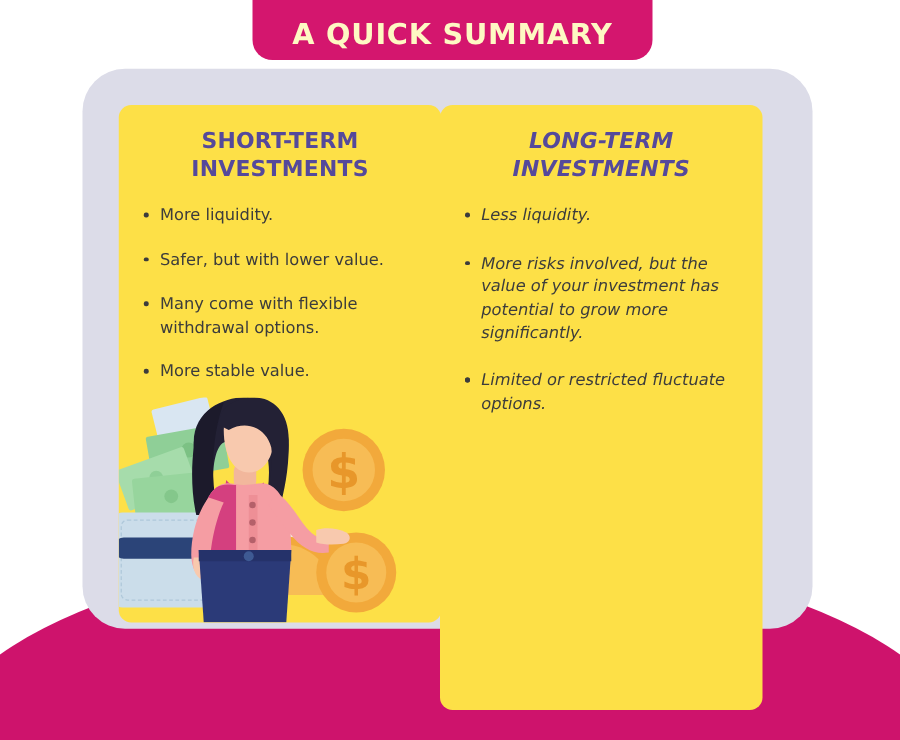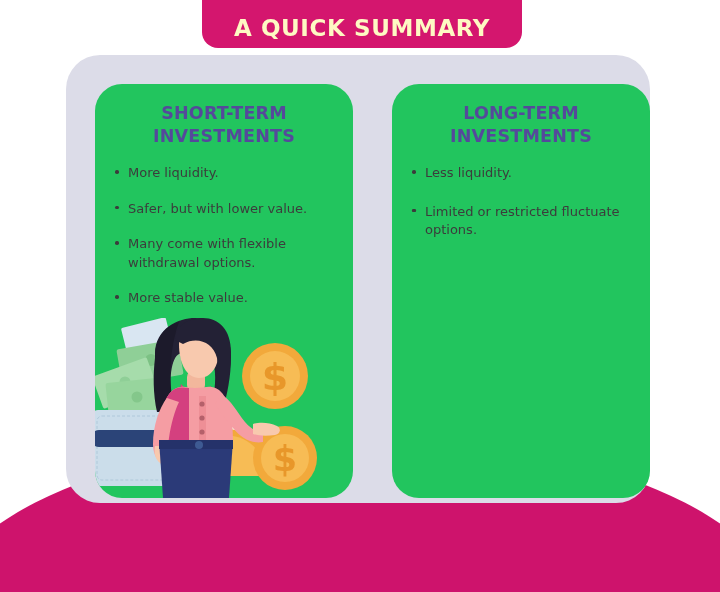--- a/index.html
+++ b/index.html
@@ -67,34 +67,35 @@
     height: 448px;
     background: #DCDCE8;
     border-radius: 34px;
     z-index: 3;
   }
 
   
   .card {
     position: absolute;
     top: 84px;
-    background: #22c55e;
-    border-radius: 27px;
+    background: #fde047;
+    border-radius: 10px;
     z-index: 4;
     overflow: hidden;
   }
   .card-left {
     left: 95px;
     width: 258px;
     height: 414px;
   }
   .card-right {
-    left: 392px;
+    left: 352px;
     width: 258px;
-    height: 414px;
+    height: 484px;
+    font-style: italic;
   }
 
   .card-inner {
     position: relative;
     padding: 18px 20px 0 20px;
     z-index: 5;
   }
 
   .col-title {
     color: #55499B;
@@ -247,20 +248,21 @@
   </div>
 
   <div class="card card-right">
     <div class="card-inner">
       <h2 class="col-title">
         <span class="t-line">LONG-TERM</span>
         <span class="t-line">INVESTMENTS</span>
       </h2>
       <ul class="bullets">
         <li><span class="bdot"></span><span>Less liquidity.</span></li>
+        <li><span class="bdot"></span><span>More risks involved, but the value of your investment has potential to grow more significantly.</span></li>
         <li><span class="bdot"></span></li>
         <li><span class="bdot"></span><span>Limited or restricted fluctuate options.</span></li>
       </ul>
     </div>
   </div>
 
   <div class="banner">
     <span class="banner-text">A QUICK SUMMARY</span>
   </div>
 

